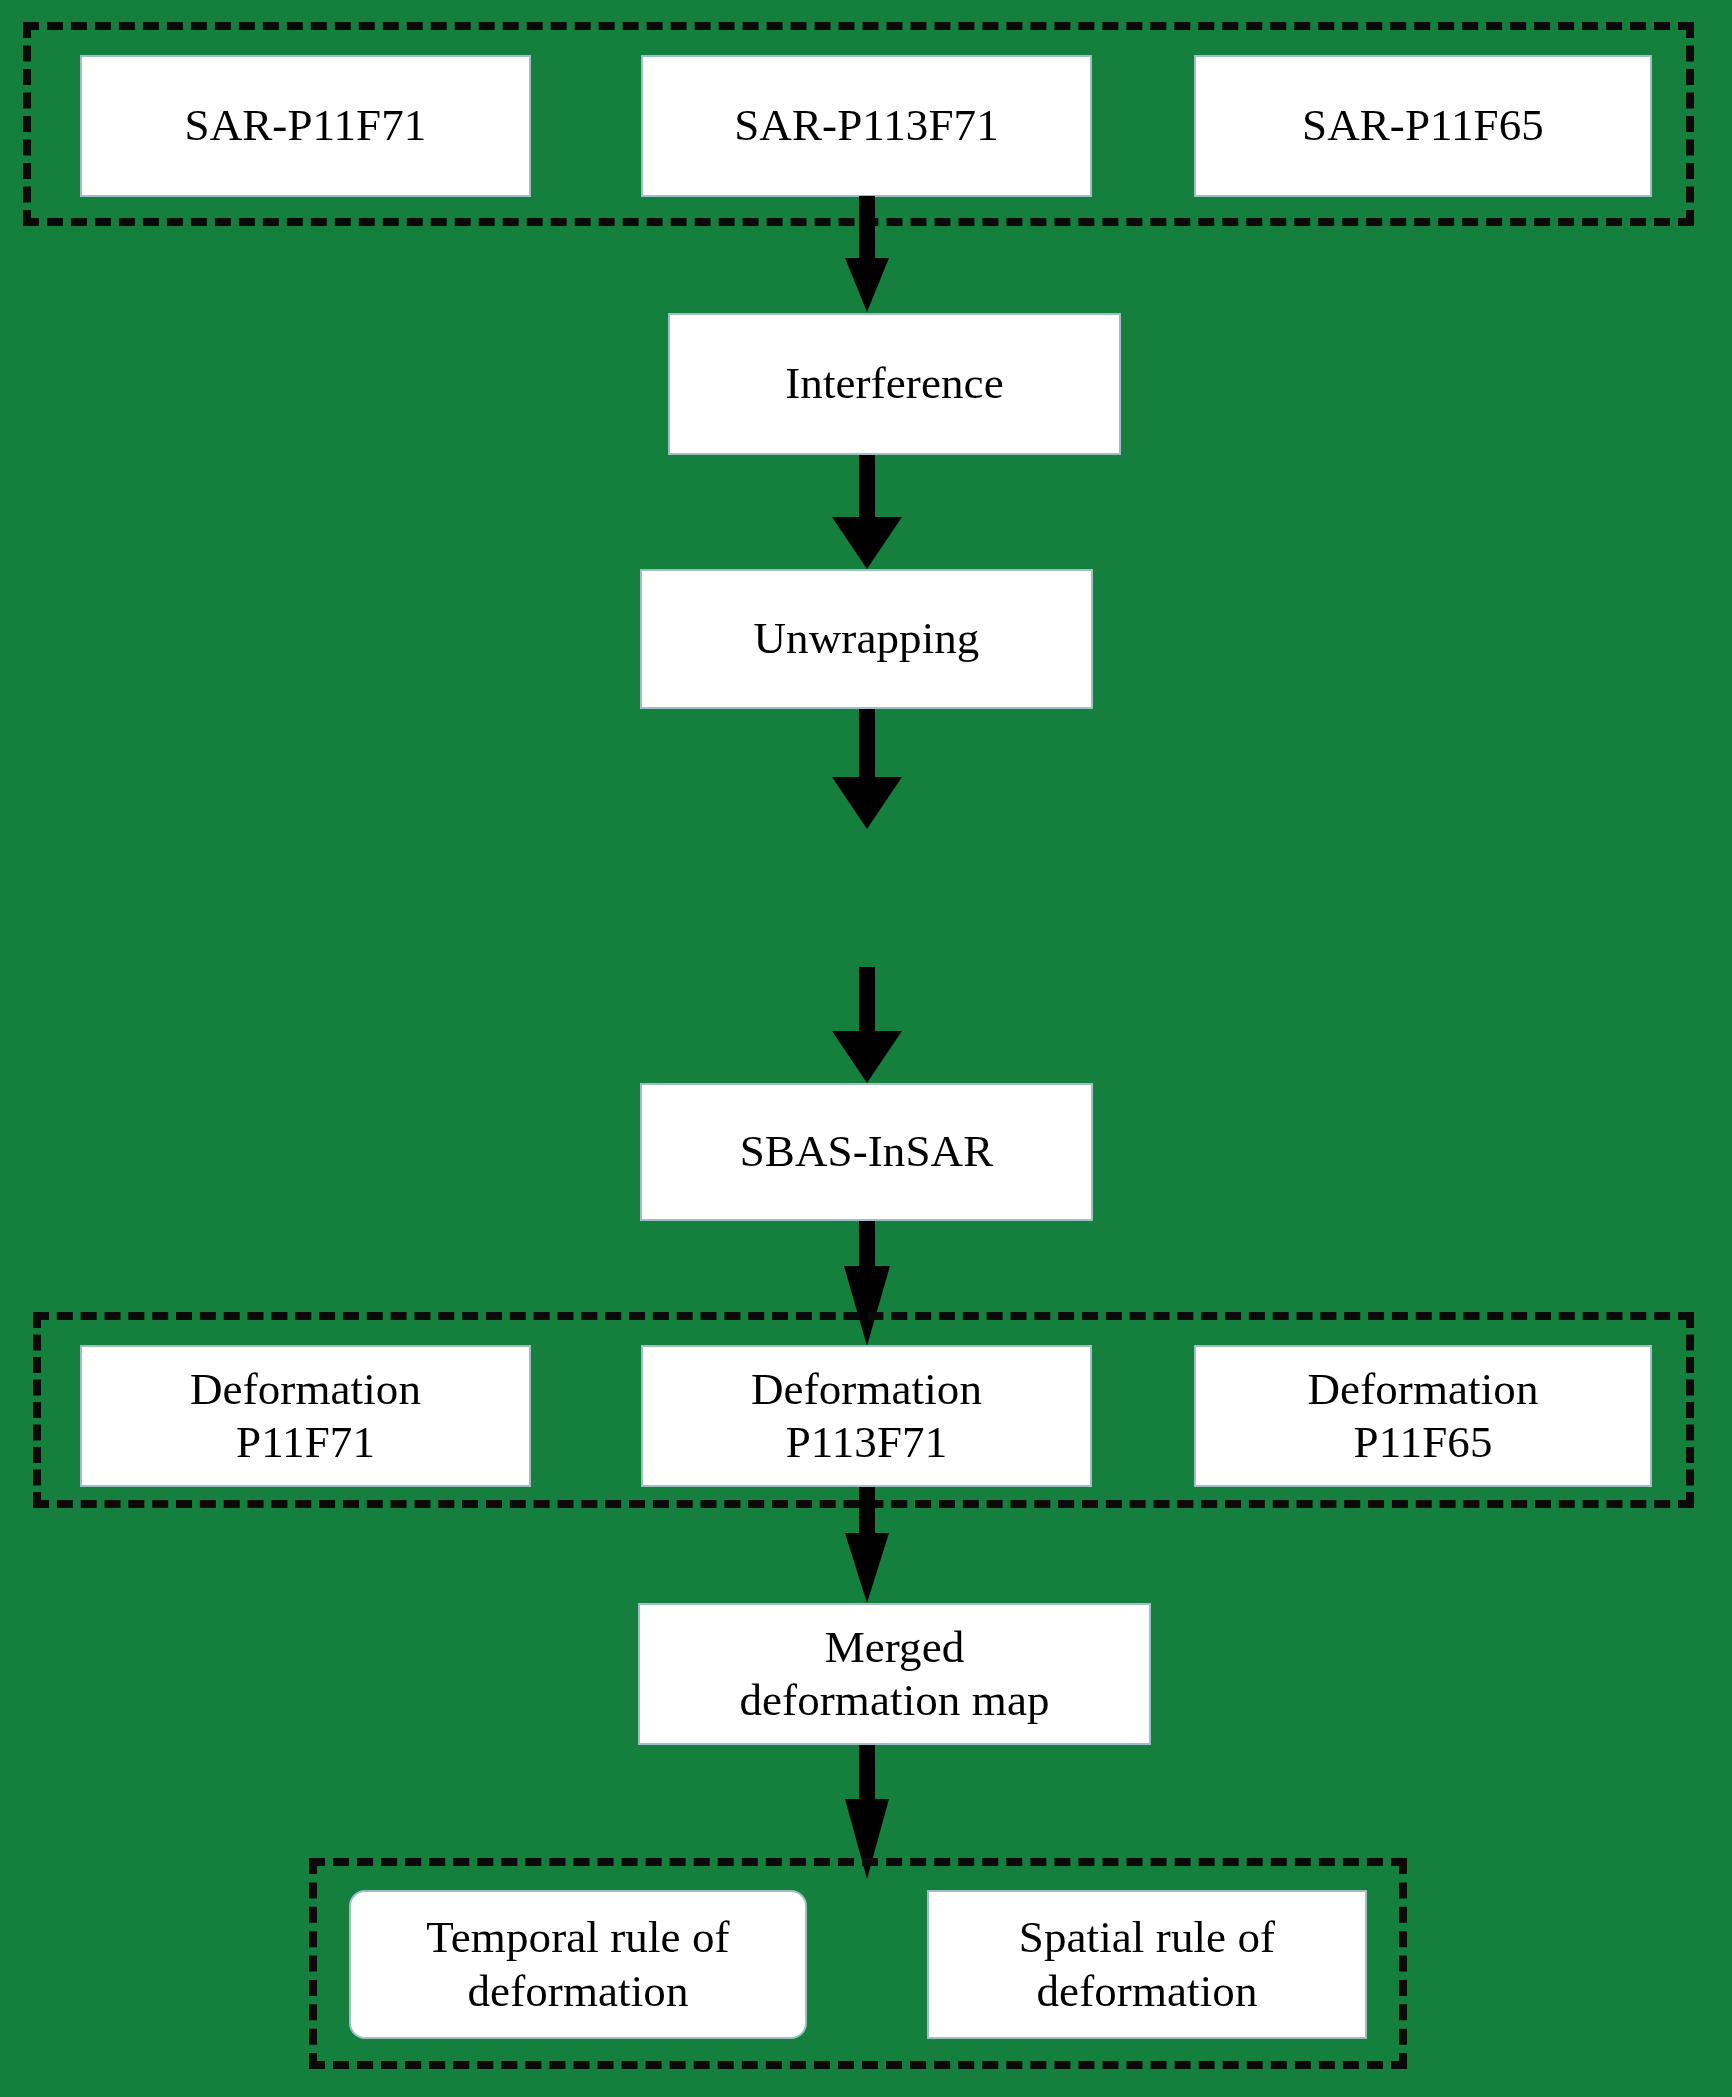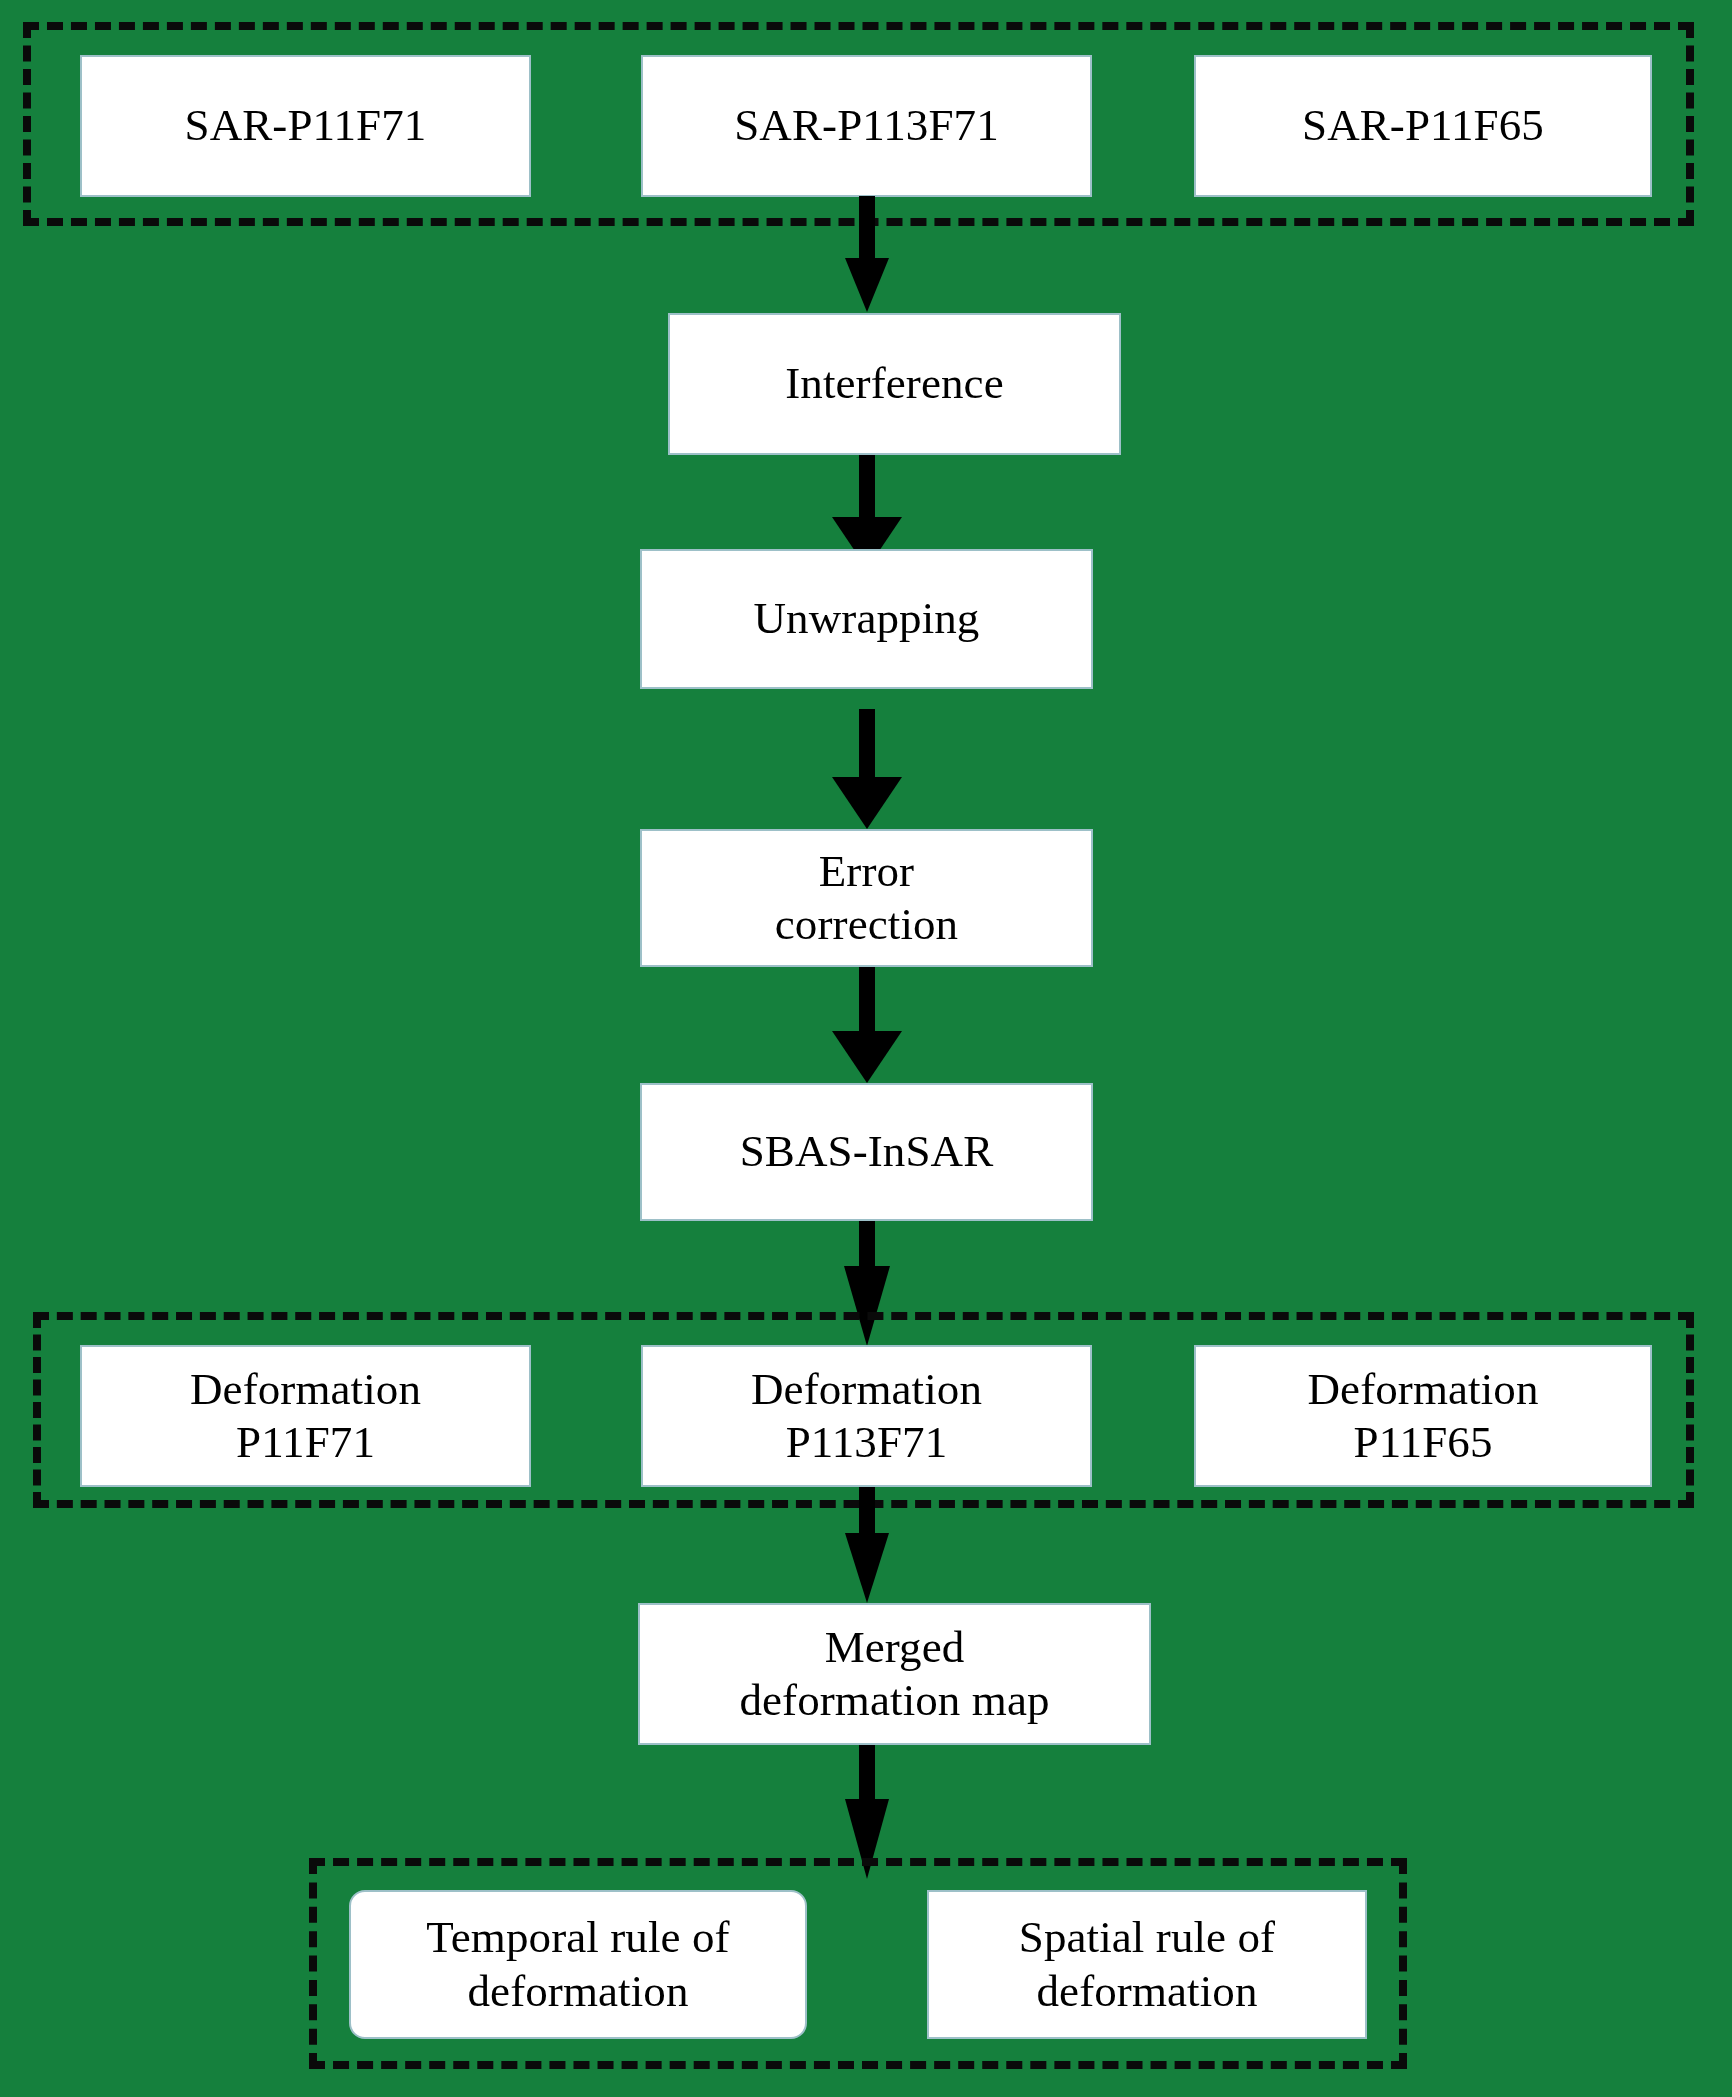--- a/index.html
+++ b/index.html
@@ -104,33 +104,29 @@
 
   <div class="node" style="left:640px; top:313px; width:453px; height:142px;margin-left:28px;">
     <span class="label">Interference</span>
   </div>
 
   <div class="arrow" style="left:830px; top:455px; width:73px; height:114px;">
     <div class="shaft" style="height:65px;"></div>
     <div class="head"></div>
   </div>
 
-  <div class="node" style="left:640px; top:549px; width:453px; height:140px;">
+  <div class="node" style="left:640px; top:569px; width:453px; height:140px;">
     <span class="label">Unwrapping</span>
   </div>
 
   <div class="arrow" style="left:830px; top:709px; width:73px; height:120px;">
     <div class="shaft" style="height:71px;"></div>
     <div class="head"></div>
   </div>
 
-  <div class="node" style="left:640px; top:829px; width:453px; height:138px;">
-    <span class="label">Error
-correction</span>
-  </div>
 
   <div class="arrow" style="left:830px; top:967px; width:73px; height:116px;">
     <div class="shaft" style="height:68px;"></div>
     <div class="head"></div>
   </div>
 
   <div class="node" style="left:640px; top:1083px; width:453px; height:138px;">
     <span class="label">SBAS-InSAR</span>
   </div>
 

